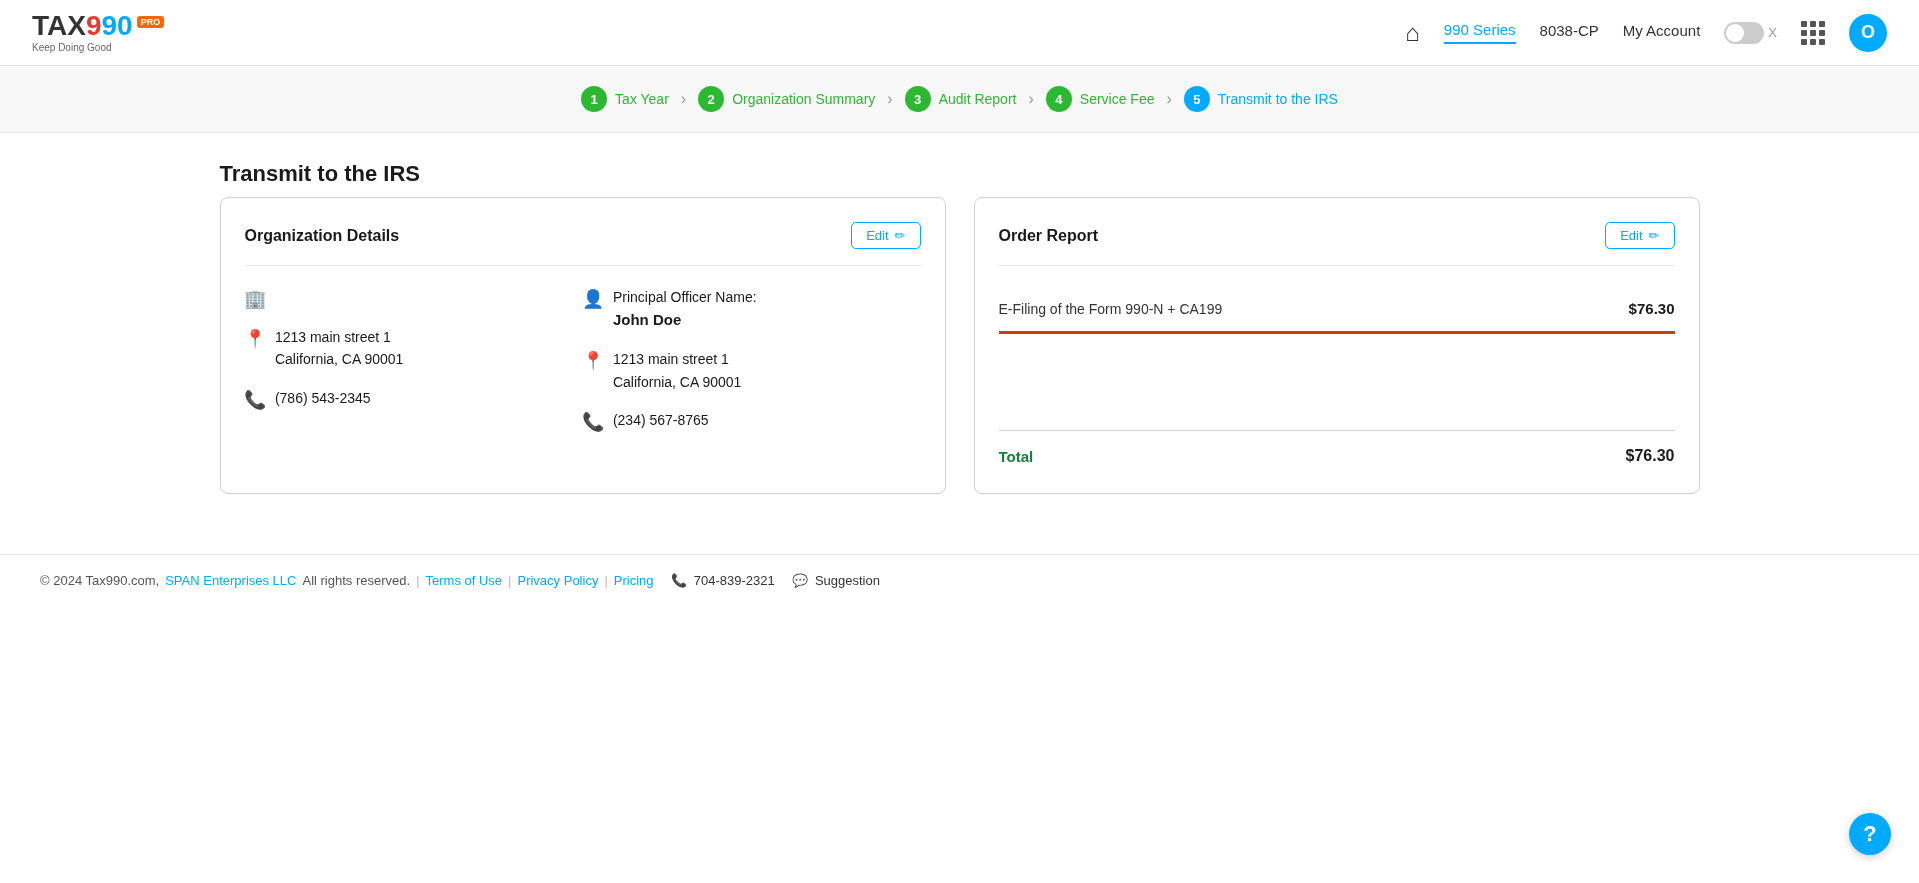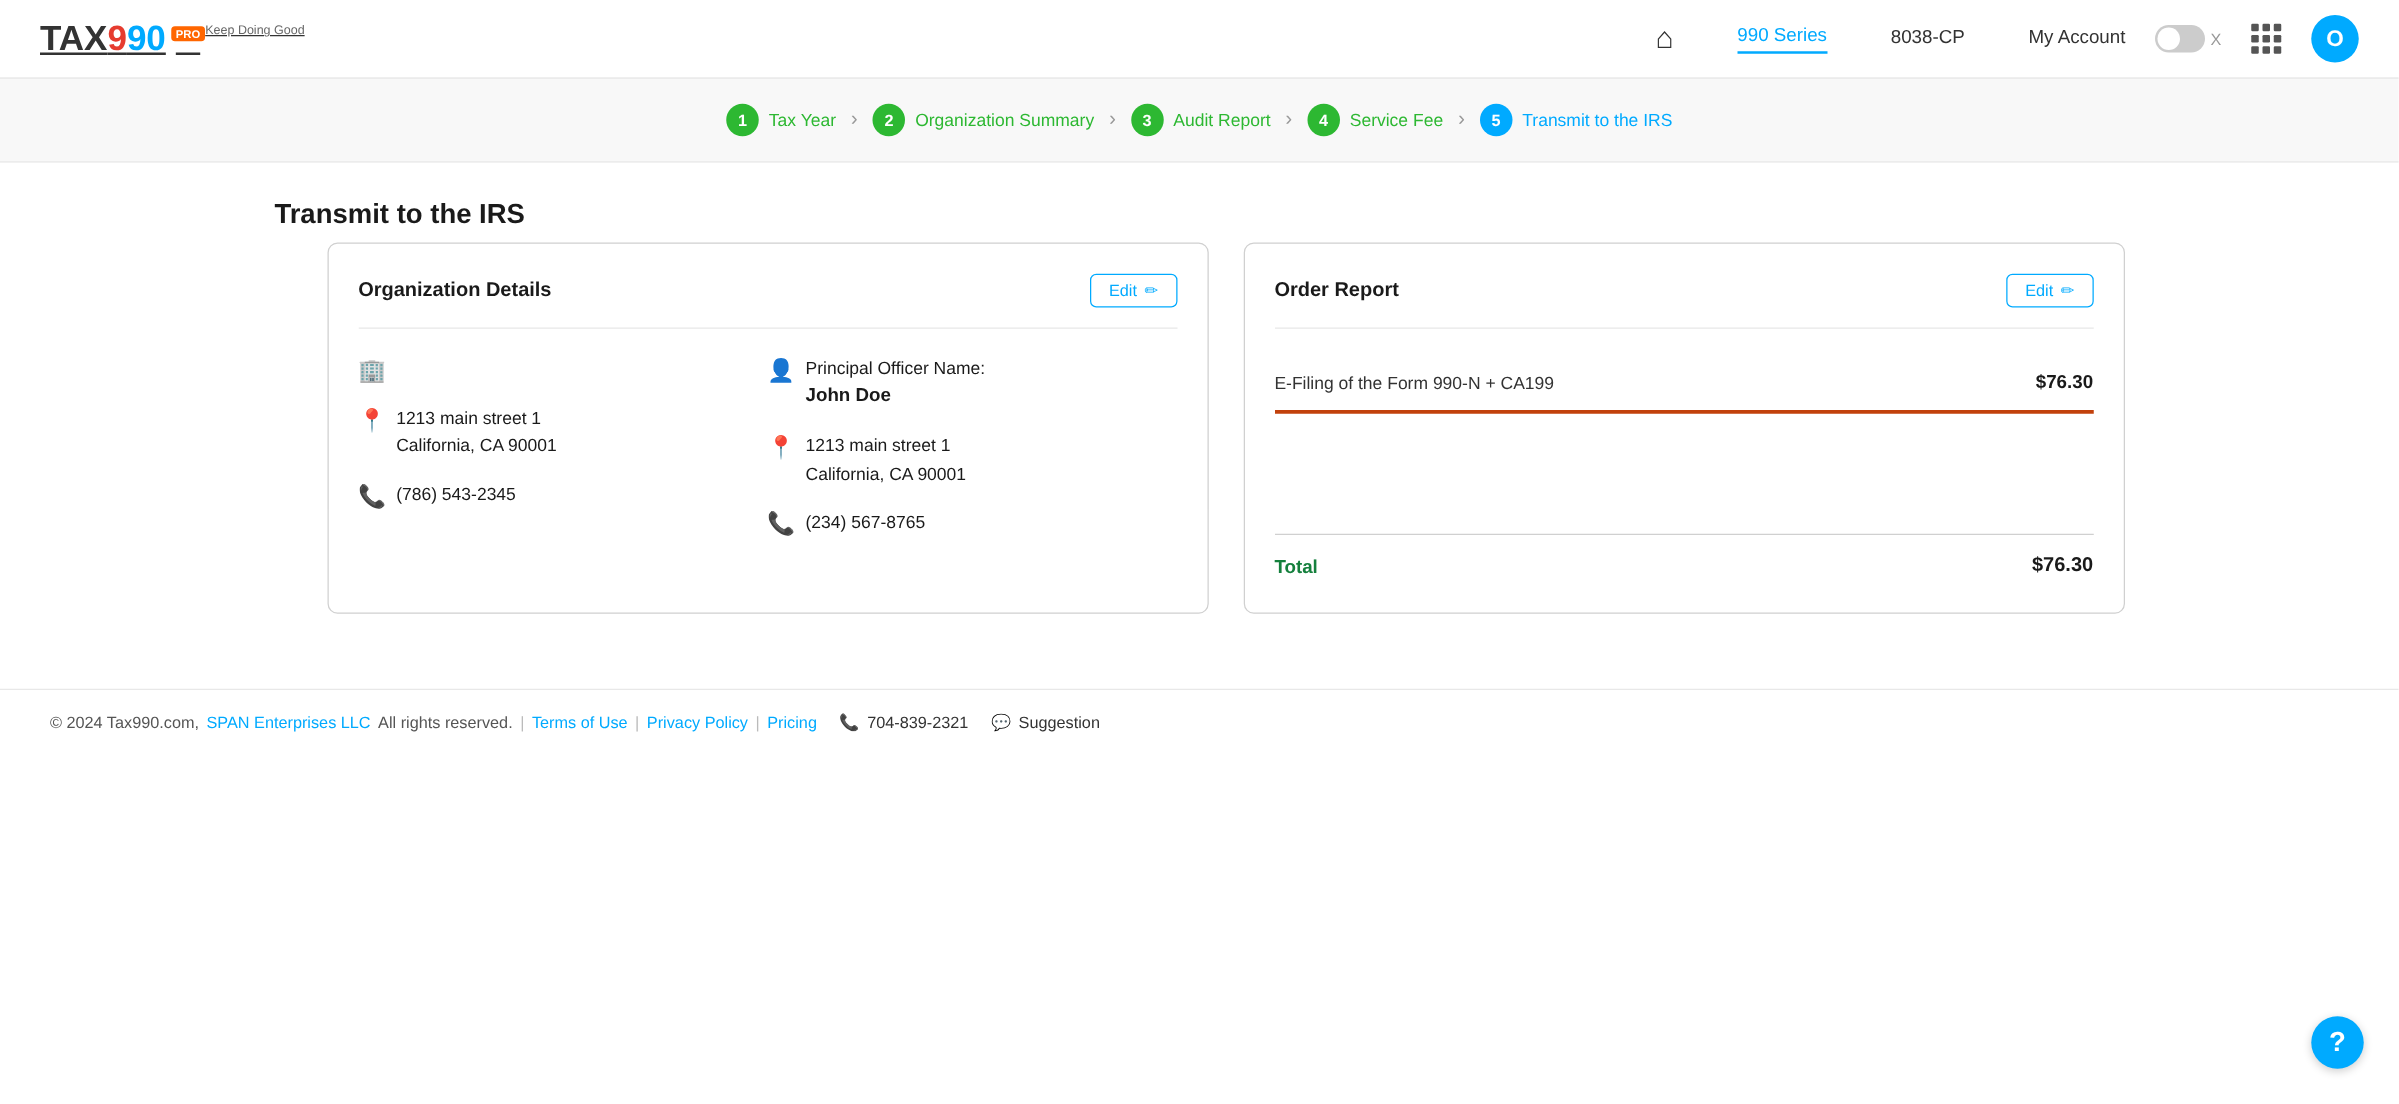--- a/index.html
+++ b/index.html
@@ -9,23 +9,22 @@
     .header {
       display: flex;
       align-items: center;
       justify-content: space-between;
       padding: 12px 32px;
       border-bottom: 1px solid #e0e0e0;
       background: #fff;
     }
     .logo-area {
       display: flex;
-      flex-direction: row;
+      flex-direction: column;
       align-items: flex-start;
-      text-decoration: underline;
     }
     .logo-text {
       font-size: 28px;
       font-weight: 900;
       color: #1a1a1a;
       line-height: 1;
     }
     .logo-text span.tax { color: #333; }
     .logo-text span.nine { color: #e63c2f; }
     .logo-text span.ninety { color: #00aaff; }
@@ -53,21 +52,20 @@
       font-size: 24px;
       color: #333;
       cursor: pointer;
     }
     .nav-link {
       font-size: 15px;
       color: #333;
       text-decoration: none;
       cursor: pointer;
       padding-bottom: 4px;
-      margin-left: 27px;
     }
     .nav-link.active {
       color: #00aaff;
       border-bottom: 2px solid #00aaff;
     }
     .nav-toggle {
       display: flex;
       align-items: center;
       gap: 4px;
     }
@@ -183,21 +181,20 @@
     }
 
     .card {
       border: 1px solid #d0d0d0;
       border-radius: 8px;
       padding: 24px;
       background: #fff;
     }
     .card-org {
       flex: 1;
-      margin-left: 42px;
     }
     .card-order {
       flex: 1;
     }
 
     .card-header {
       display: flex;
       align-items: center;
       justify-content: space-between;
       margin-bottom: 20px;

